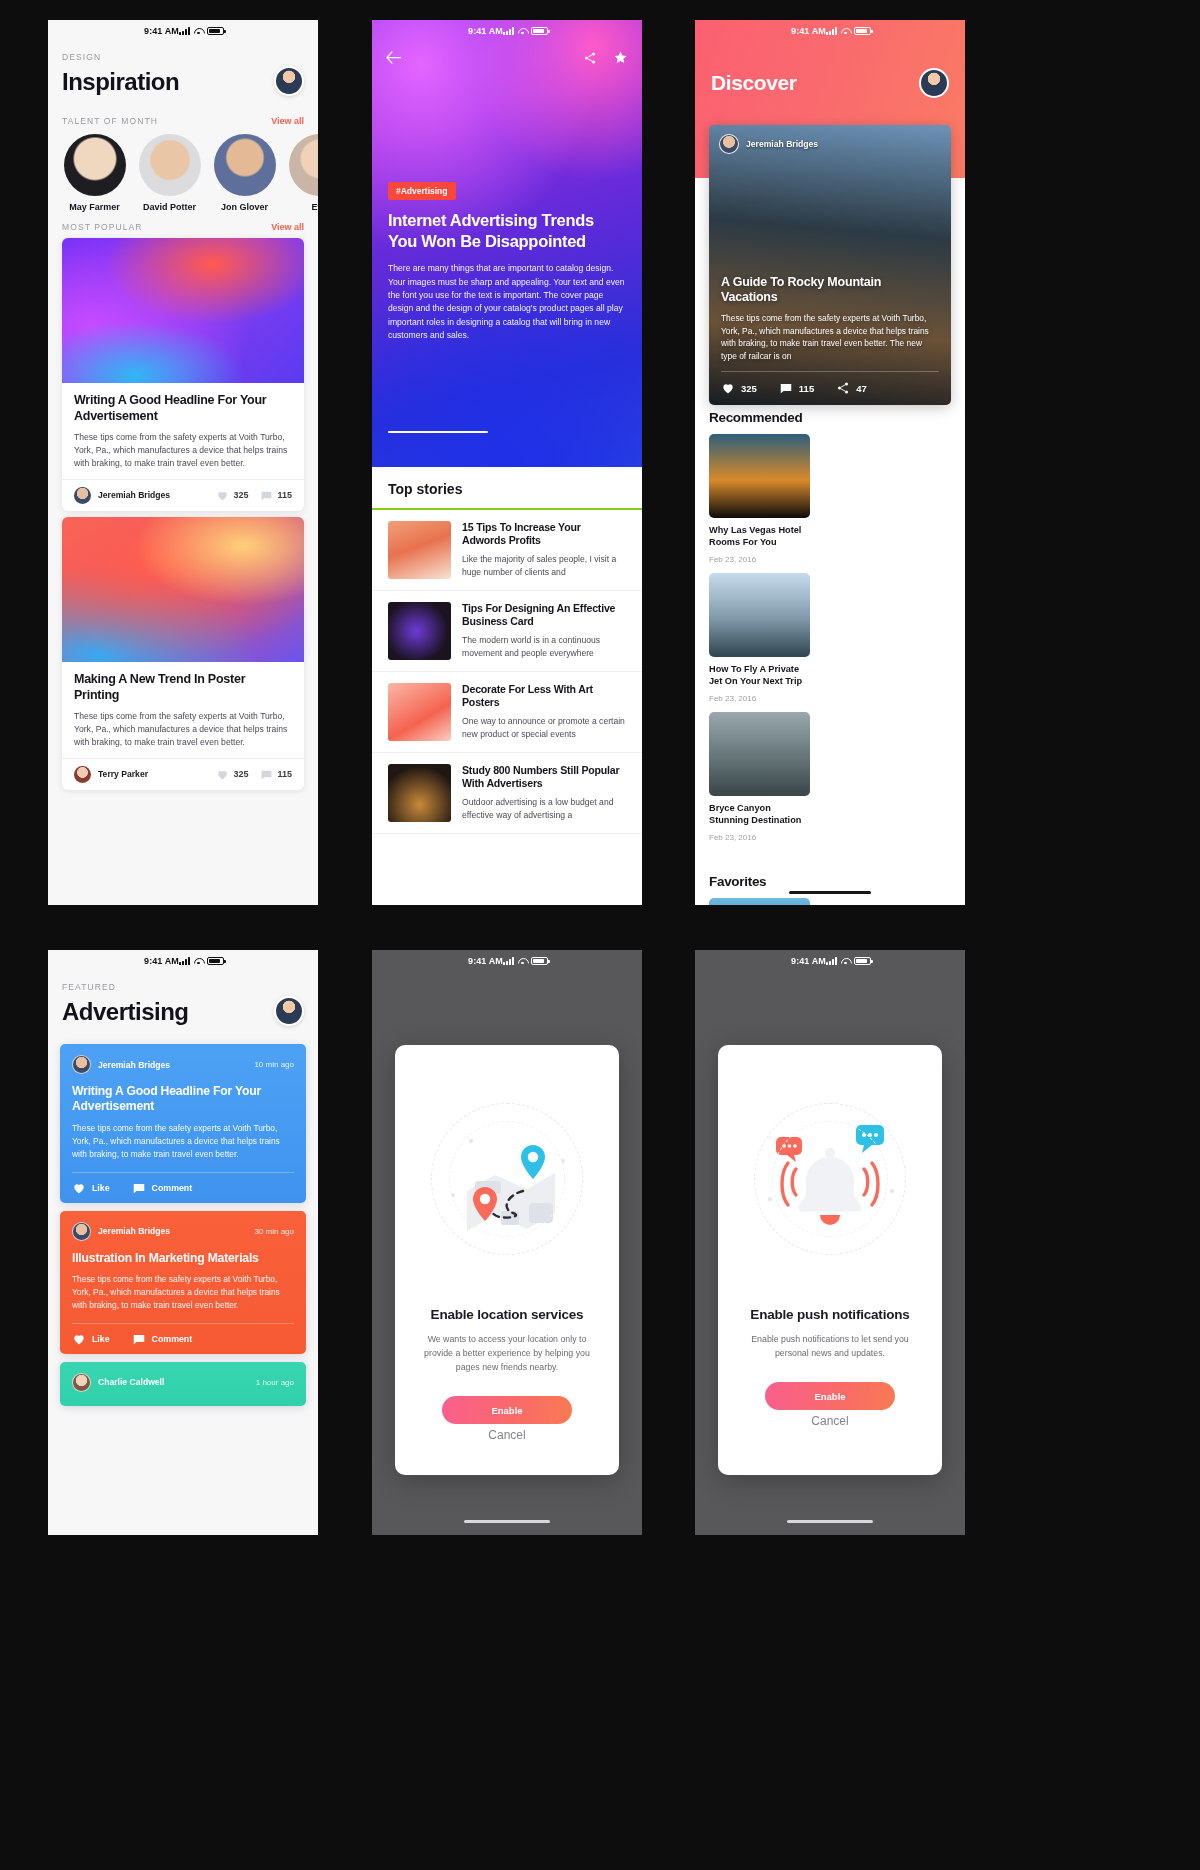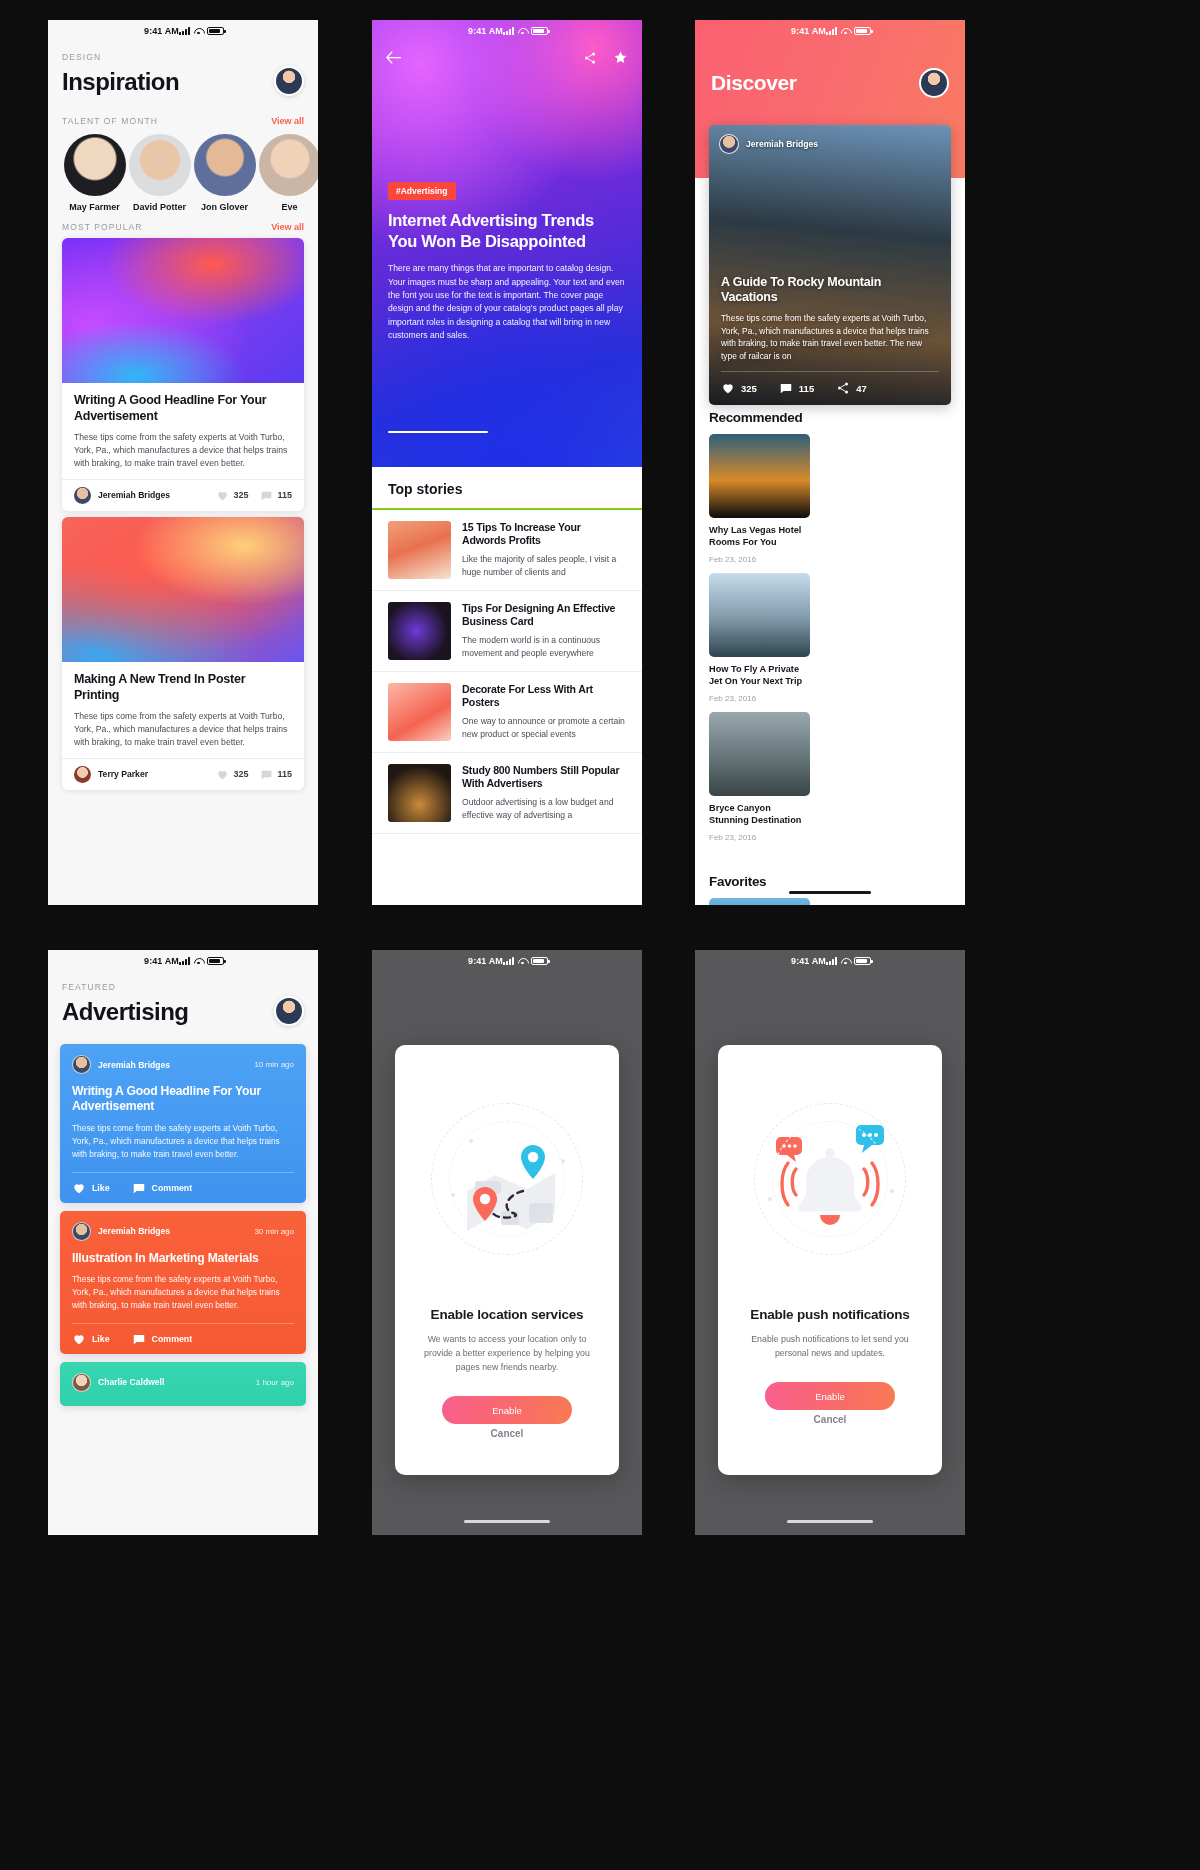--- a/index.html
+++ b/index.html
@@ -55,21 +55,21 @@
   .avatar { border-radius: 50%; background-size: cover; background-position: center; flex: none; }
   .sec-head { display:flex; align-items:center; justify-content:space-between; }
   .viewall { font-size: 9px; font-weight: bold; color:#f9604f; }
 
   
   .p1-head { padding: 10px 14px 10px; background:#f7f7f8;
              display:flex; align-items:flex-end; justify-content:space-between; }
   .p1-av { width: 30px; height: 30px; border:2px solid #fff;
            box-shadow: 0 1px 4px rgba(0,0,0,.15); }
   .p1-sec { padding: 10px 14px 0; }
-  .talent-row { display: flex; padding: 8px 0 6px; }
+  .talent-row { display: flex; gap: 10px; padding: 8px 0 6px; }
   .talent { width: 65px; text-align: center; flex: none; }
   .talent .avatar { width: 62px; height: 62px; margin: 0 auto 6px; }
   .talent span { font-size: 9px; font-weight: bold; color: #15151d; display:block;
                  white-space: nowrap; overflow: hidden; }
   .card { background:#fff; border-radius: 6px; margin: 6px 14px 0;
           box-shadow: 0 1px 6px rgba(20,20,40,.10); overflow: hidden; }
   .card-img { height: 145px; }
   .card-body { padding: 10px 12px 9px; }
   .card-title { font-size: 12.5px; font-weight: bold; line-height: 1.27;
                 color: #14141c; letter-spacing: -.25px; }
@@ -179,23 +179,23 @@
            display:flex; flex-direction:column; align-items:center;
            padding: 36px 26px 26px; }
   .illus { width: 168px; height: 168px; position: relative; margin-top: 14px; }
   .ring { position:absolute; inset:8px; border:1.2px dashed #e6e7ec; border-radius:50%; }
   .ring2 { position:absolute; inset:26px; border:1.2px dashed #eef0f4; border-radius:50%; }
   .m-title { font-size: 13.5px; font-weight:bold; color:#1a1a22; margin-top: 44px;
              letter-spacing:-.2px; text-align:center; }
   .m-text { font-size: 8.8px; line-height:1.6; color:#6a6a75; text-align:center; margin-top: 10px; }
   .m-btn { margin-top: 22px; width: 130px; height: 28px; border-radius: 16px; border: none;
            background: linear-gradient(100deg,#f95f8e 0%,#f96a6a 55%,#f97a52 100%);
-           color:#fff; font-size:9.5px; font-weight:normal; cursor:pointer;
+           color:#fff; font-size:9.5px; font-weight:bold; cursor:pointer;
            font-family:"Liberation Sans",sans-serif; }
-  .m-cancel { margin-top: 4px; font-size:10px; color:#83838e;font-weight:bold; }
+  .m-cancel { margin-top: 4px; font-size:12px; color:#83838e; }
   .homebar-d { position:absolute; left:50%; transform:translateX(-50%); bottom:12px;
                width:86px; height:3.4px; background:#d9d9dd; border-radius:3px; }
 </style>
 </head>
 <body>
 
 <div class="board">
 
 <div class="phone p1">
   <div class="statusbar dark">

